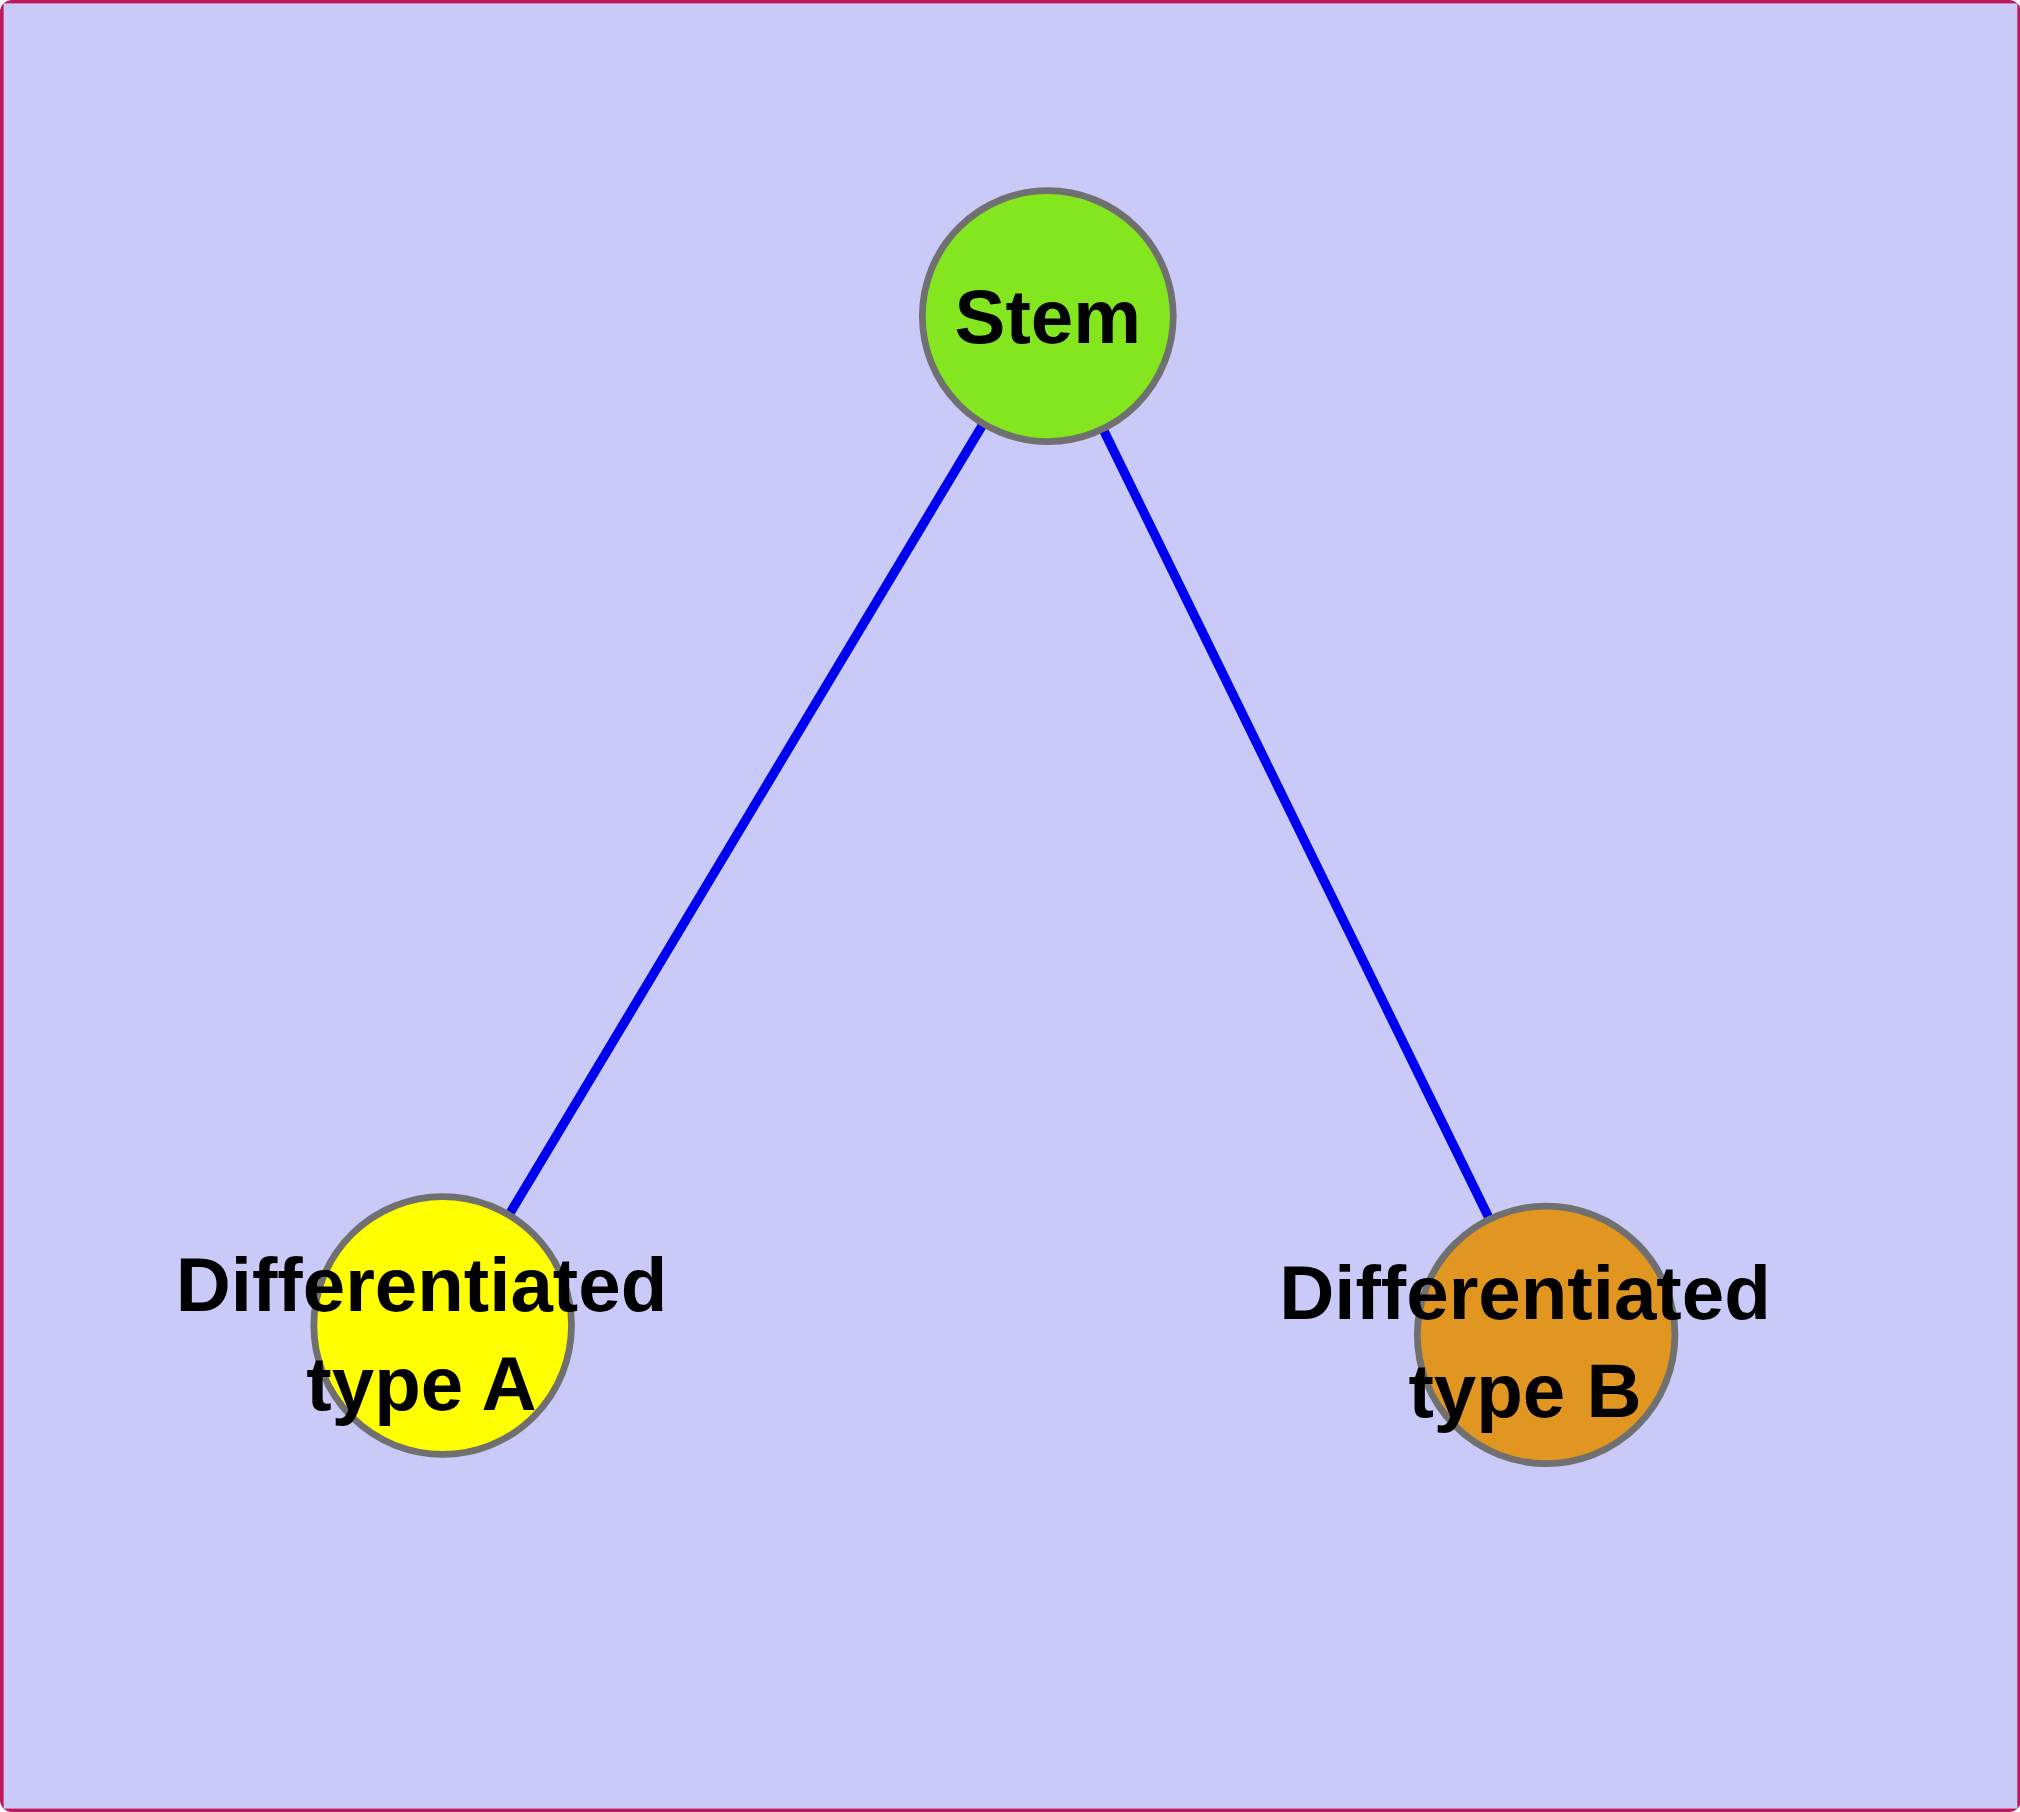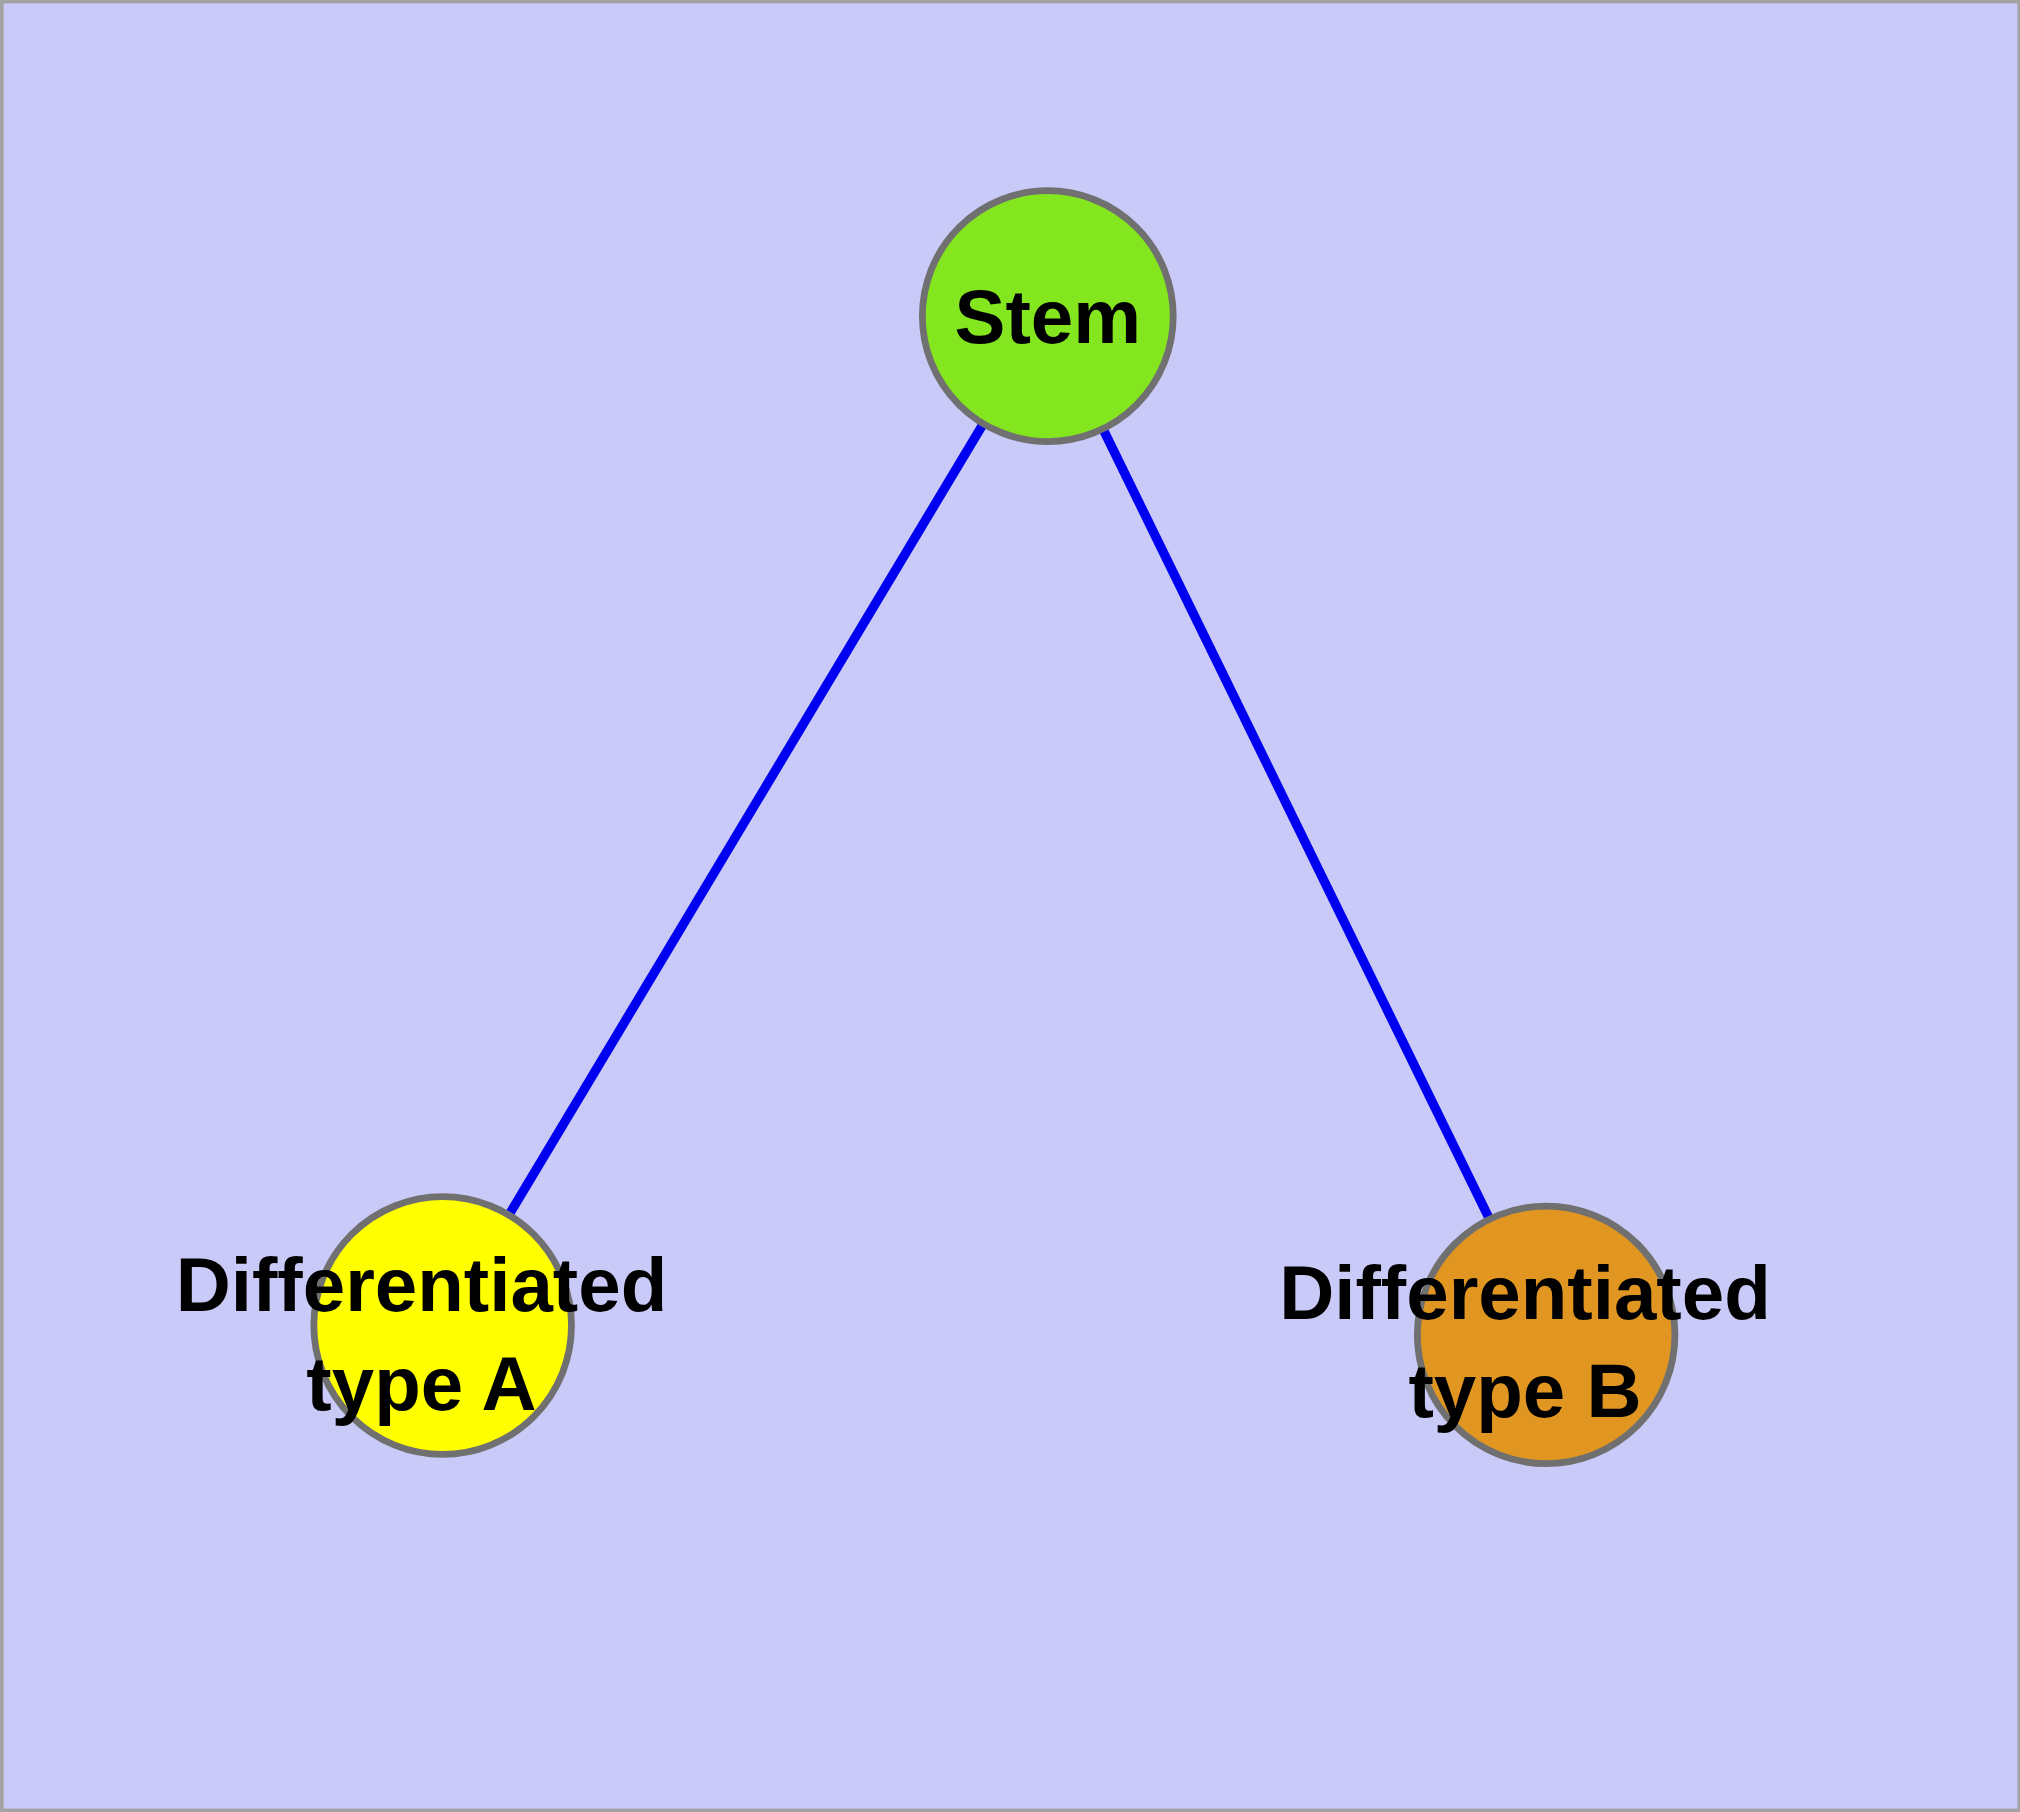--- a/index.html
+++ b/index.html
@@ -8,21 +8,22 @@
     background: #ffffff;
     width: 2021px;
     height: 1812px;
     overflow: hidden;
     font-family: "Liberation Sans", sans-serif;
   }
   #stage {
     position: relative;
     width: 2021px;
     height: 1812px;
-    background: #a3a3a3;
+    background: #be185d;
+    border-radius: 12px;
   }
   svg {
     display: block;
     width: 2021px;
     height: 1812px;
   }
   .node-label {
     font-family: "Liberation Sans", "DejaVu Sans", sans-serif;
     font-weight: bold;
     pointer-events: none;

